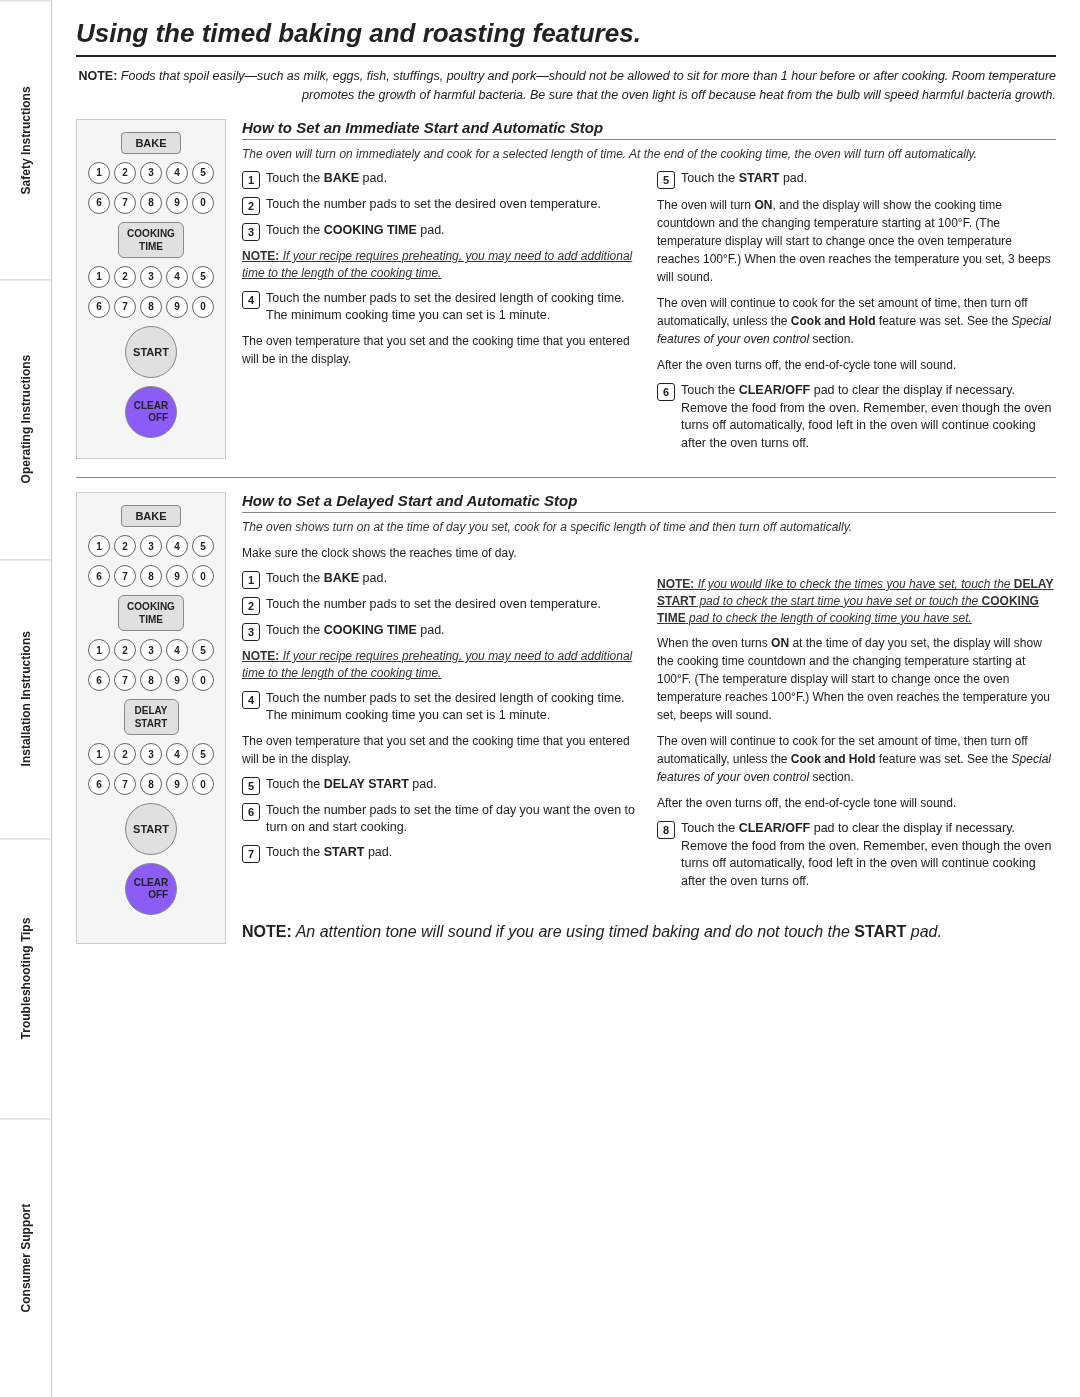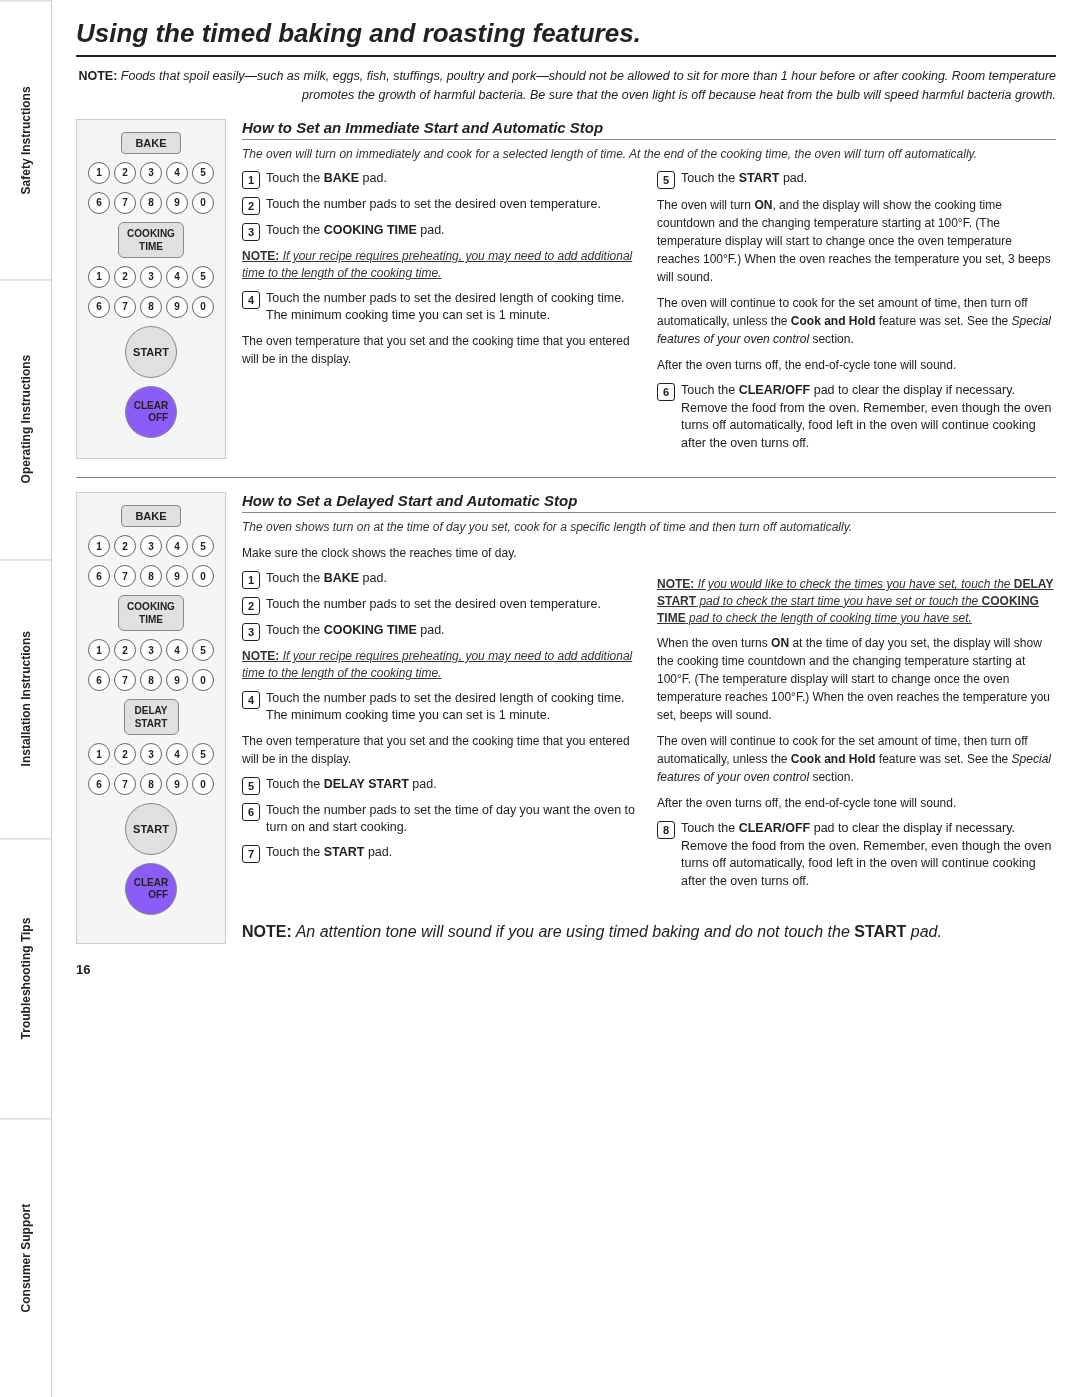--- a/index.html
+++ b/index.html
@@ -521,15 +521,14 @@
         </div>
       </div>
 
       <div class="footer-note">
         <strong>NOTE:</strong> An attention tone will sound if you are using timed baking and do not touch the <strong>START</strong> pad.
       </div>
 
     </div>
   </div>
 
-  <div class="page-number">16</div>
 
 </div>
 
 </body></html>

